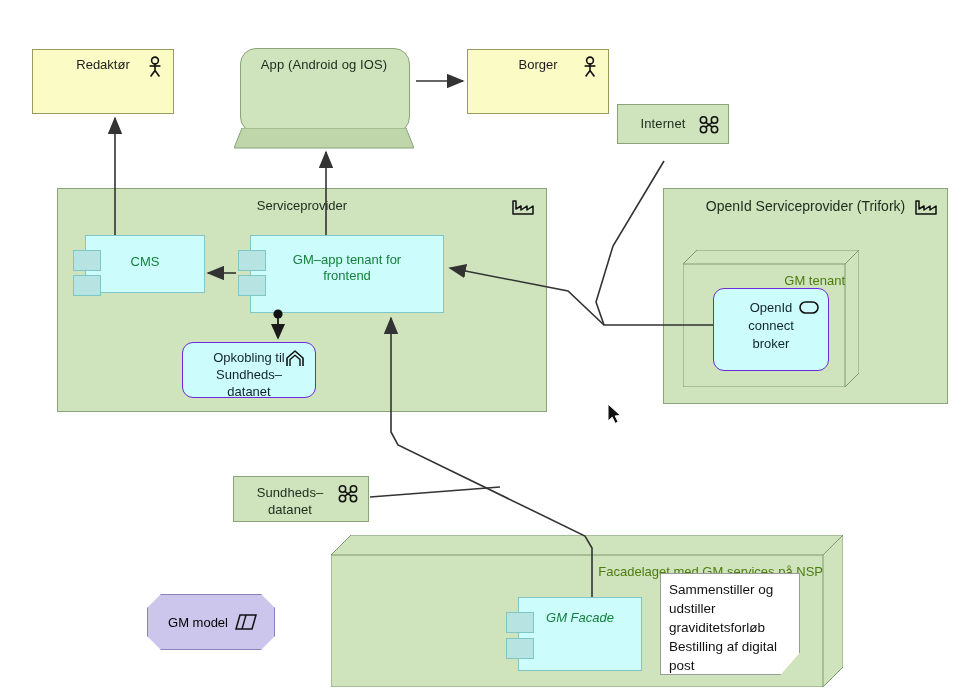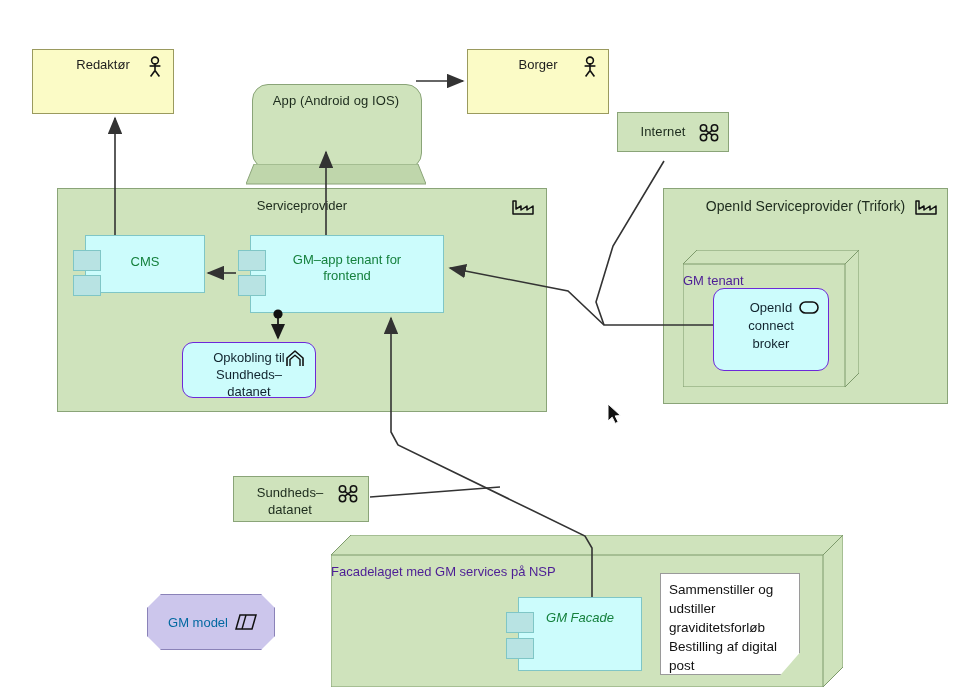--- a/index.html
+++ b/index.html
@@ -31,33 +31,33 @@
         text-align:center;font-size:13px;line-height:16px;color:#15803d;padding:0 6px;box-sizing:border-box;}
   .tab{position:absolute;width:26px;height:19px;background:#b8e3e3;border:1px solid #7fc6c6;}
 
   
   .rnode{background:#ccfcfc;border:1px solid #6d28d9;border-radius:11px;}
   .rnode .ctxt{position:absolute;left:0;right:0;top:50%;transform:translateY(-50%);
         text-align:center;font-size:13px;line-height:16px;color:#11242e;padding:0 4px;box-sizing:border-box;}
 
   
   .node3d{position:absolute;}
-  .node3d .ntitle{position:absolute;left:0;right:0;text-align:left;font-size:13px;color:#4c1d95;}
+  .node3d .ntitle{position:absolute;left:0;right:0;text-align:right;font-size:13px;color:#4d7c0f;}
 
   
   .note{position:absolute;background:#ffffff;border:1px solid #9a9a9a;
         font-size:13.5px;line-height:19px;color:#111;padding:6px 8px;box-sizing:border-box;
         clip-path:polygon(0 0,100% 0,100% 78%,86% 100%,0 100%);}
 
   
   .legend{background:#ccc6ec;border:1px solid #8a82b8;
           clip-path:polygon(14px 0,calc(100% - 14px) 0,100% 14px,100% calc(100% - 14px),
                             calc(100% - 14px) 100%,14px 100%,0 calc(100% - 14px),0 14px);}
   .legend .t{position:absolute;left:0;right:0;top:50%;transform:translateY(-50%);
-             text-align:center;font-size:13px;color:#0369a1;}
+             text-align:center;font-size:13px;color:#000000;}
 
   svg.overlay{position:absolute;left:0;top:0;width:958px;height:692px;pointer-events:none;}
   .ic{position:absolute;}
 </style>
 </head>
 <body>
 
 <div id="canvas">
 
   <div class="node actor-box" style="left:32px;top:49px;width:142px;height:65px;">
@@ -66,42 +66,42 @@
       <svg width="16" height="22" viewBox="0 0 16 22">
           <circle cx="8" cy="4.5" r="3.4" fill="none" stroke="#111" stroke-width="1.6"></circle>
           <line x1="8" y1="8" x2="8" y2="14.5" stroke="#111" stroke-width="1.6"></line>
           <line x1="2.6" y1="10" x2="13.4" y2="10" stroke="#111" stroke-width="1.6"></line>
           <line x1="8" y1="14.5" x2="3.6" y2="20.5" stroke="#111" stroke-width="1.6"></line>
           <line x1="8" y1="14.5" x2="12.4" y2="20.5" stroke="#111" stroke-width="1.6"></line>
         </svg>
     </span>
   </div>
 
-  <div class="node" style="left:246px;top:48px;width:180px;height:105px;margin-top:36px;">
+  <div class="node" style="left:234px;top:48px;width:180px;height:105px;">
     <div class="device-body" style="position:absolute;left:6px;top:0;width:168px;height:83px;"></div>
     <svg class="device-base" style="left:0;top:80px;width:180px;height:22px;" viewBox="0 0 180 22">
       <polygon points="8,0 172,0 180,20 0,20" fill="#bfd6ab" stroke="#8aa478" stroke-width="1"></polygon>
     </svg>
     <div class="lbl" style="left:6px;top:9px;width:168px;">App (Android og IOS)</div>
   </div>
 
   <div class="node actor-box" style="left:467px;top:49px;width:142px;height:65px;">
     <div class="t">Borger</div>
     <span class="ic" style="right:10px;top:6px;">
       <svg width="16" height="22" viewBox="0 0 16 22">
           <circle cx="8" cy="4.5" r="3.4" fill="none" stroke="#111" stroke-width="1.6"></circle>
           <line x1="8" y1="8" x2="8" y2="14.5" stroke="#111" stroke-width="1.6"></line>
           <line x1="2.6" y1="10" x2="13.4" y2="10" stroke="#111" stroke-width="1.6"></line>
           <line x1="8" y1="14.5" x2="3.6" y2="20.5" stroke="#111" stroke-width="1.6"></line>
           <line x1="8" y1="14.5" x2="12.4" y2="20.5" stroke="#111" stroke-width="1.6"></line>
         </svg>
     </span>
   </div>
 
-  <div class="node green-box" style="left:617px;top:112px;width:112px;height:40px;">
+  <div class="node green-box" style="left:617px;top:104px;width:112px;height:40px;">
     <div class="lbl" style="left:0;top:11px;width:90px;">Internet</div>
     <span class="ic" style="right:9px;top:11px;">
       <svg width="20" height="18" viewBox="0 0 20 18">
         <circle cx="4.5" cy="4" r="3.2" fill="none" stroke="#111" stroke-width="1.5"></circle>
         <circle cx="15.5" cy="4" r="3.2" fill="none" stroke="#111" stroke-width="1.5"></circle>
         <circle cx="4.5" cy="13.5" r="3.2" fill="none" stroke="#111" stroke-width="1.5"></circle>
         <circle cx="15.5" cy="13.5" r="3.2" fill="none" stroke="#111" stroke-width="1.5"></circle>
         <line x1="6.8" y1="6.3" x2="13.2" y2="11.2" stroke="#111" stroke-width="1.5"></line>
         <line x1="13.2" y1="6.3" x2="6.8" y2="11.2" stroke="#111" stroke-width="1.5"></line>
       </svg>

